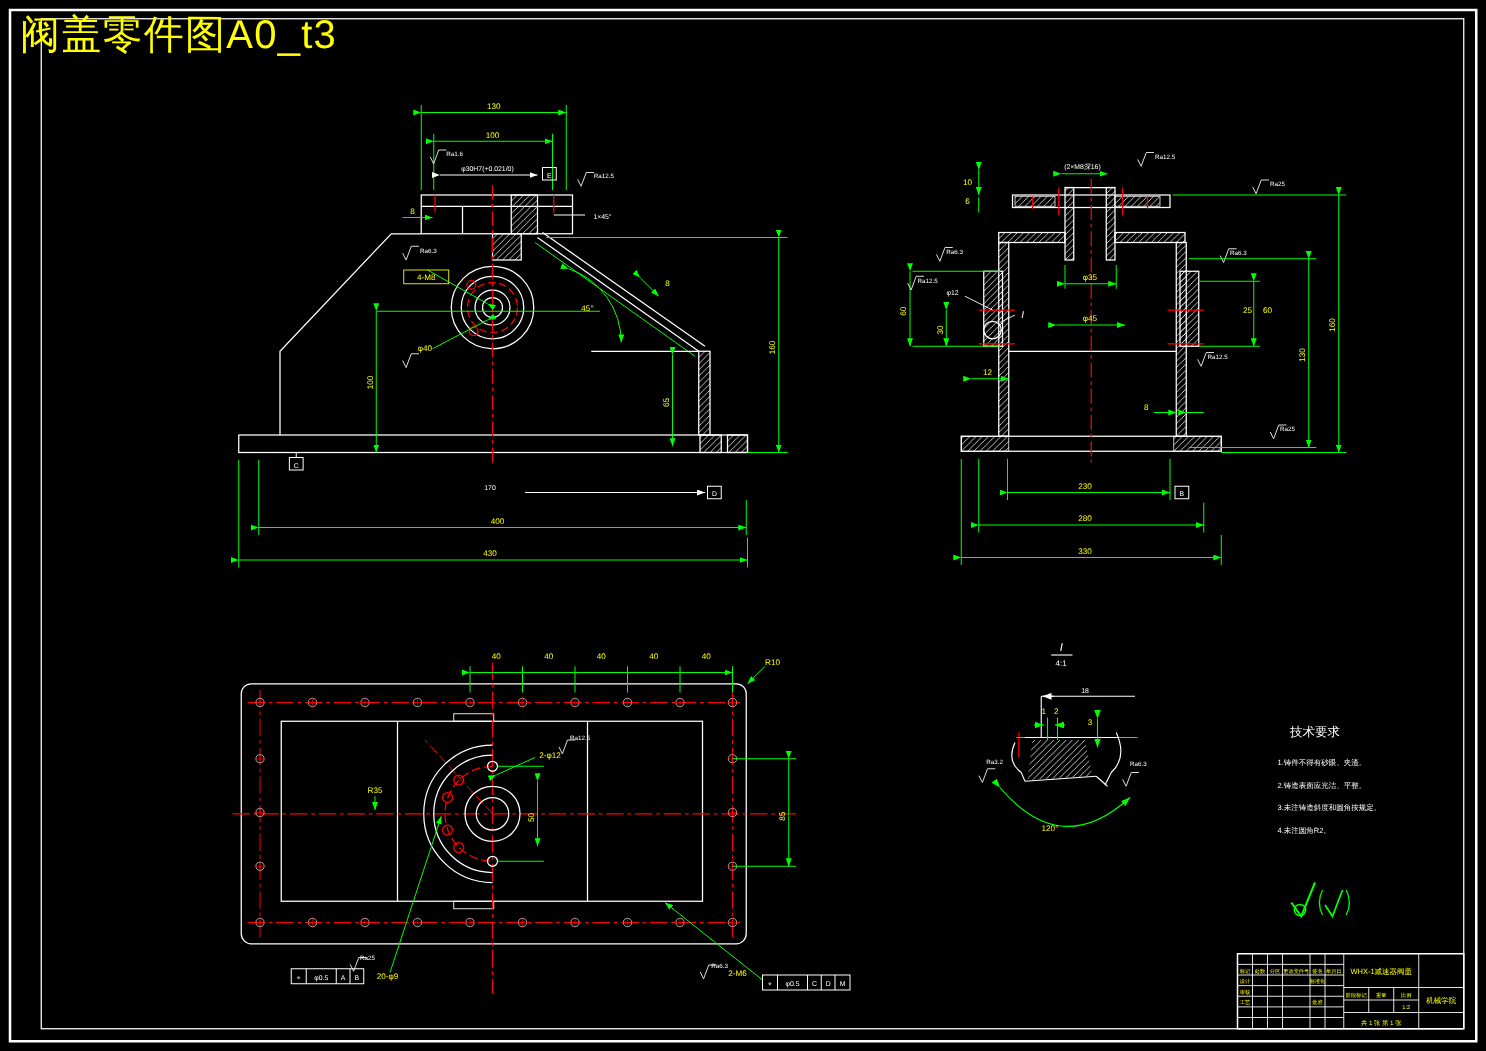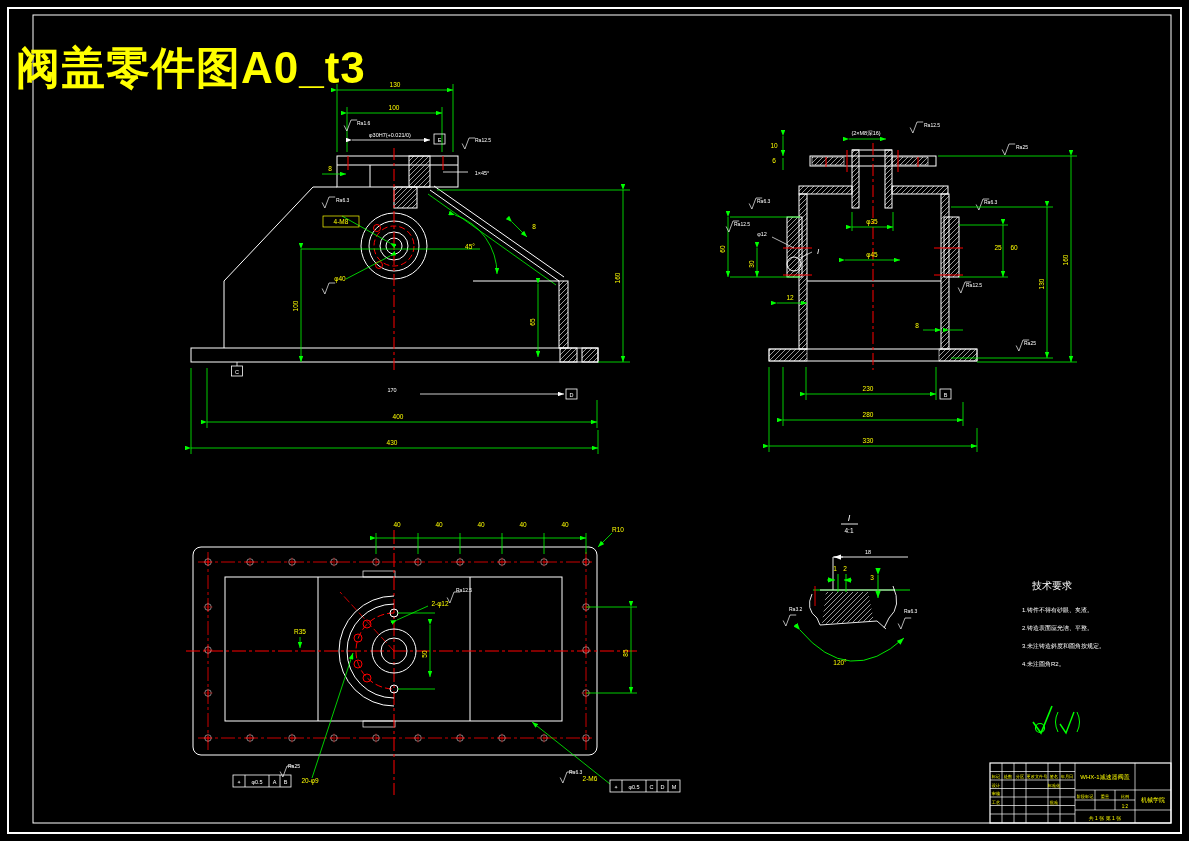--- a/index.html
+++ b/index.html
@@ -3,22 +3,22 @@
 <meta charset="utf-8">
 <style>
   html,body{margin:0;padding:0;background:#000;}
   #stage{position:relative;width:1189px;height:841px;background:#000;overflow:hidden;
          font-family:"Liberation Sans",sans-serif;}
   svg text{font-family:"Liberation Sans",sans-serif;}
   .dim{fill:#ffff00;font-size:6.5px;text-anchor:middle;}
   .dimw{fill:#ffffff;font-size:5.5px;text-anchor:middle;}
   .ra{fill:#ffffff;font-size:5px;}
   .tb{fill:#ffff00;text-anchor:middle;}
-  #title{position:absolute;left:16px;top:6px;color:#ffff00;font-size:44px;font-weight:bold;
-         letter-spacing:1px;white-space:nowrap;margin-top:33px;}
+  #title{position:absolute;left:16px;top:6px;color:#ffff00;font-size:32px;font-weight:normal;
+         letter-spacing:1px;white-space:nowrap;}
 </style>
 </head>
 <body>
 
 <div id="stage">
 <svg width="1189" height="841" viewBox="0 0 1189 841">
 <defs>
   <pattern id="hatch" width="5" height="5" patternUnits="userSpaceOnUse">
     <line x1="0" y1="5" x2="5" y2="0" stroke="#ffffff" stroke-width="0.6"></line>
   </pattern>

